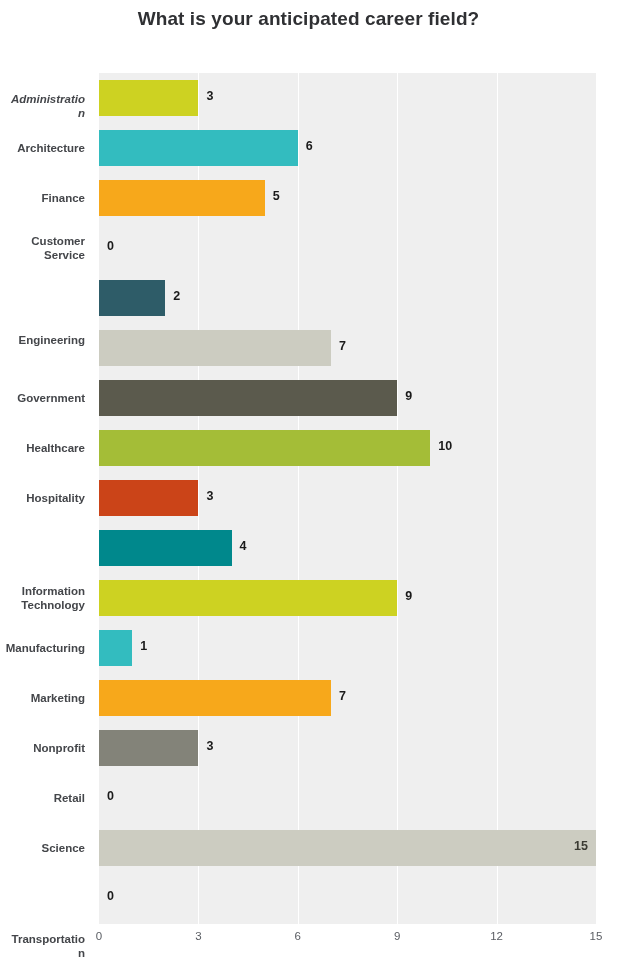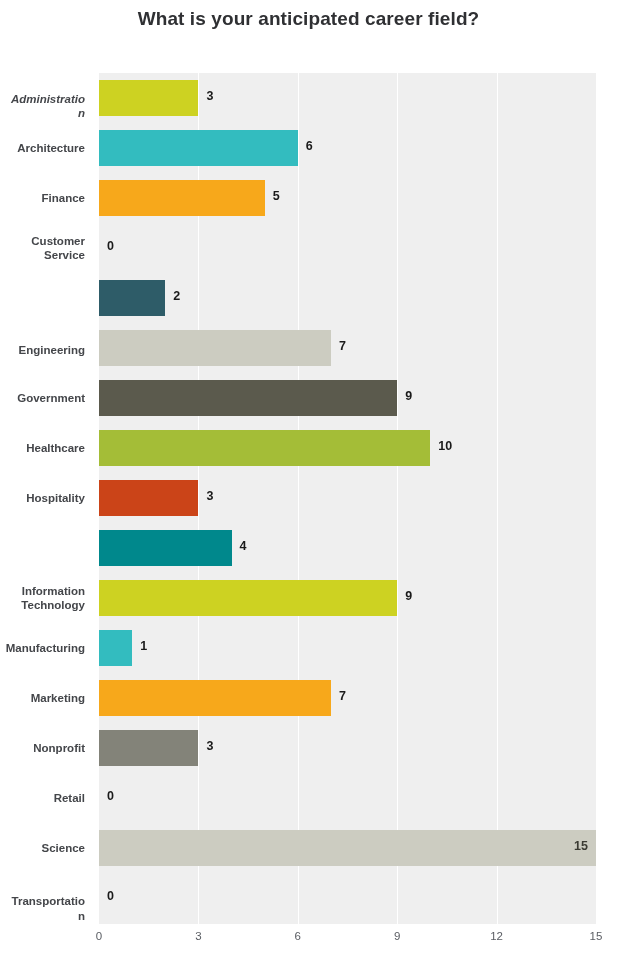--- a/index.html
+++ b/index.html
@@ -136,21 +136,21 @@
       </div>
       <div class="cat-label" style="top: 50px;">
         <span>Architecture</span>
       </div>
       <div class="cat-label" style="top: 100px;">
         <span>Finance</span>
       </div>
       <div class="cat-label" style="top: 150px;">
         <span>Customer<br>Service</span>
       </div>
-      <div class="cat-label" style="top: 252px;">
+      <div class="cat-label" style="top: 242px;">
         <span>Engineering</span>
       </div>
       <div class="cat-label" style="top: 300px;">
         <span>Government</span>
       </div>
       <div class="cat-label" style="top: 350px;">
         <span>Healthcare</span>
       </div>
       <div class="cat-label" style="top: 400px;">
         <span>Hospitality</span>
@@ -166,21 +166,21 @@
       </div>
       <div class="cat-label" style="top: 650px;">
         <span>Nonprofit</span>
       </div>
       <div class="cat-label" style="top: 700px;">
         <span>Retail</span>
       </div>
       <div class="cat-label" style="top: 750px;">
         <span>Science</span>
       </div>
-      <div class="cat-label" style="top: 800px; align-items: flex-end;">
+      <div class="cat-label" style="top: 848px;">
         <span>Transportatio<br>n</span>
       </div>
     </div>
 
   <div id="rows-layer">
       <div class="row" style="top: 0px;">
         <div class="bar" style="width: 99.4px; background: rgb(205, 210, 34);"></div>
         <div class="bar-value" style="left: 107.4px;">3</div>
       </div>
       <div class="row" style="top: 50px;">

